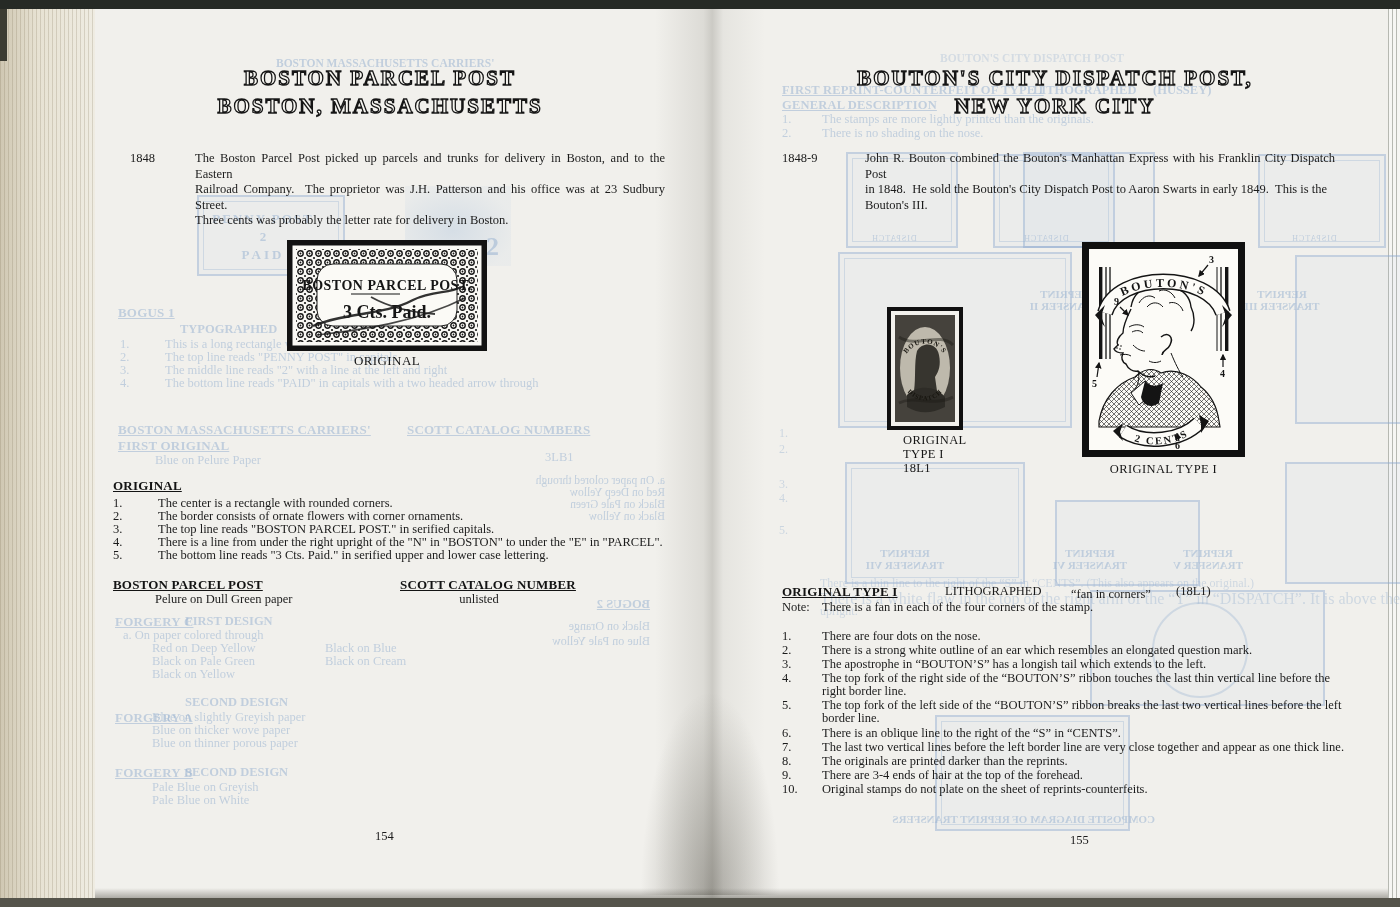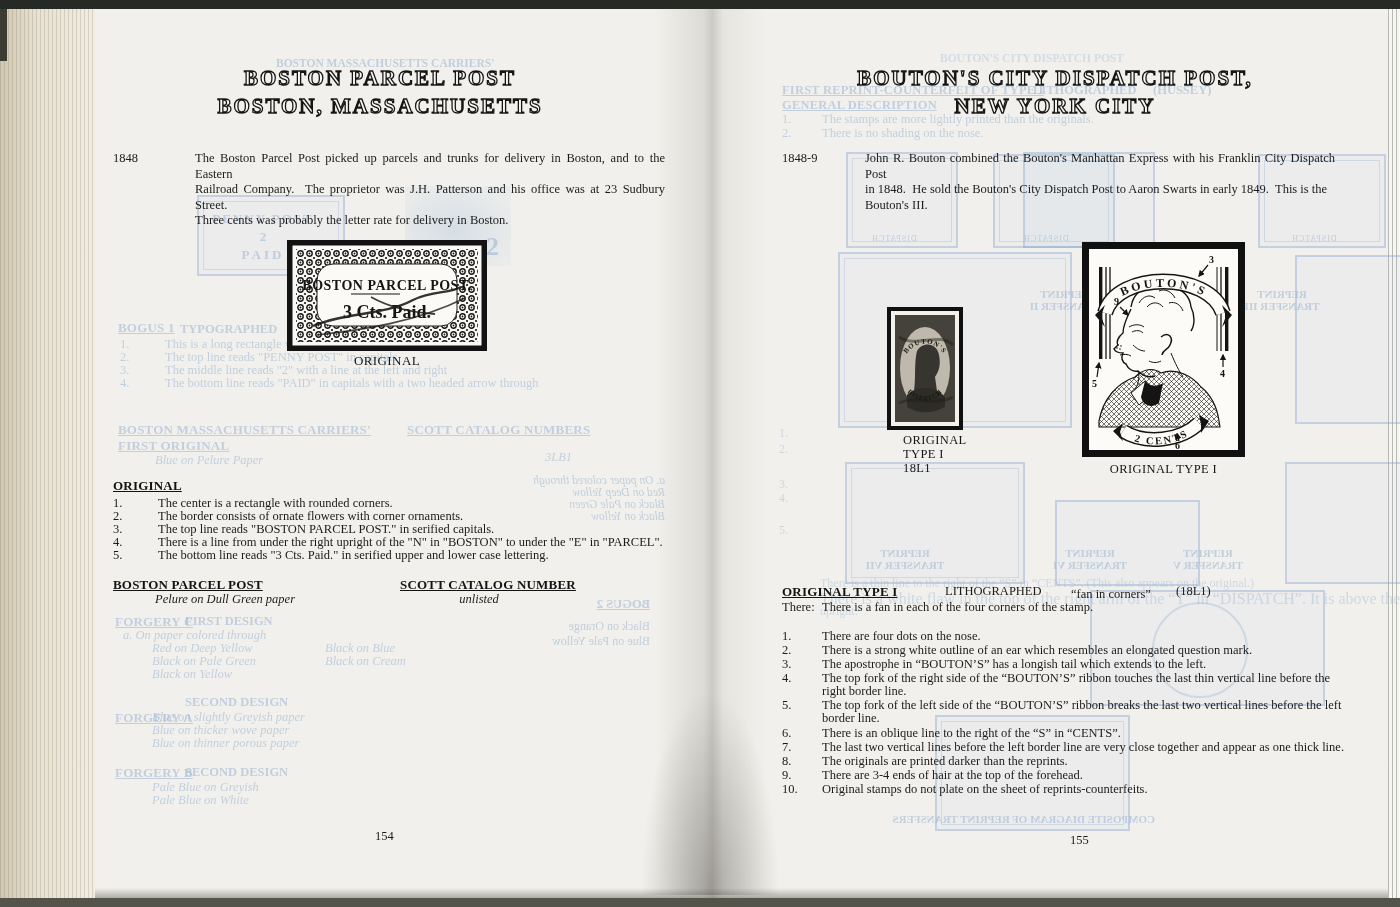--- a/index.html
+++ b/index.html
@@ -7,21 +7,21 @@
     width:1400px;height:907px;position:relative;overflow:hidden;
     background:#8e8d83;
     font-family:"Liberation Serif",serif;
   }
   .abs{position:absolute;}
   .paper{background:#f1f0ec;}
   .t12{font-size:12.5px;line-height:15.6px;color:#1b1b1b;}
   .pre{white-space:pre-wrap;}
   .nwx{white-space:nowrap;}
   .h{font-weight:bold;font-size:13px;color:#131313;text-decoration:underline;letter-spacing:.2px;white-space:nowrap;}
-  .sub{font-style:italic;font-size:12.5px;color:#1c1c1c;white-space:nowrap;}
+  .sub{font-size:12.5px;color:#1c1c1c;white-space:nowrap;}
   .row{font-size:12.5px;line-height:13.4px;color:#1b1b1b;}
   .row .n{position:absolute;left:0;top:0;}
   .row .t{display:block;}
   .rl .t{margin-left:45px;white-space:nowrap;}
   .rr .t{margin-left:40px;white-space:pre-wrap;}
   .cap{font-size:13px;color:#151515;letter-spacing:.4px;white-space:nowrap;}
   .btitle{
     text-align:center;font-weight:700;font-size:21px;line-height:24px;letter-spacing:2px;
     color:#f8f7f2;-webkit-text-stroke:1.3px #151515;white-space:nowrap;
   }
@@ -56,21 +56,21 @@
   <div class="abs gbox" style="left:197px;top:195px;width:128px;height:77px">
     <div class="inner"></div>
     <div class="abs ghost nwx" style="left:0;top:14px;width:128px;text-align:center;font-size:13px;font-weight:bold;letter-spacing:2px">PENNY POST</div>
     <div class="abs ghost nwx" style="left:0;top:32px;width:128px;text-align:center;font-size:13px;font-weight:bold">2</div>
     <div class="abs ghost nwx" style="left:0;top:50px;width:128px;text-align:center;font-size:13px;font-weight:bold;letter-spacing:3px">PAID</div>
   </div>
   <div class="abs" style="left:405px;top:186px;width:106px;height:80px;background:radial-gradient(ellipse at 45% 55%,rgba(150,180,215,.30),rgba(170,195,225,.10) 75%)">
     <div class="abs ghost" style="right:12px;bottom:4px;font-size:26px;font-weight:bold">2</div>
   </div>
 
-  <div class="abs ghost h" style="left:118px;top:320px">BOGUS 1</div>
+  <div class="abs ghost h" style="left:118px;top:305px">BOGUS 1</div>
   <div class="abs ghost nwx" style="left:180px;top:322px;font-size:12.5px;font-weight:bold">TYPOGRAPHED</div>
   <div class="abs row rl ghost" style="left:120px;top:338px;width:560px">
       <span class="n">1.</span>
       <span class="t">This is a long rectangle with</span>
     </div>
   <div class="abs row rl ghost" style="left:120px;top:351px;width:560px">
       <span class="n">2.</span>
       <span class="t">The top line reads "PENNY POST" in capitals</span>
     </div>
   <div class="abs row rl ghost" style="left:120px;top:364px;width:560px">
@@ -116,21 +116,21 @@
   </div>
   <div class="abs mirror" style="left:515px;top:597px;width:135px">
     <div class="ghost" style="font-size:12.5px;font-weight:bold;text-decoration:underline;white-space:nowrap">BOGUS 2</div>
     <div class="ghost" style="font-size:12px;white-space:nowrap;margin-top:7px">Black on Orange</div>
     <div class="ghost" style="font-size:12px;white-space:nowrap">Blue on Pale Yellow</div>
   </div>
 
   <div class="abs btitle" style="left:85px;top:66px;width:590px">BOSTON PARCEL POST</div>
   <div class="abs btitle" style="left:85px;top:94px;width:590px">BOSTON, MASSACHUSETTS</div>
 
-  <div class="abs t12" style="left:113px;top:151px">1848</div>
+  <div class="abs t12" style="left:130px;top:151px">1848</div>
   <div class="abs t12 pre" style="left:195px;top:151px;width:470px;text-align:justify">The Boston Parcel Post picked up parcels and trunks for delivery in Boston, and to the Eastern
 Railroad Company.  The proprietor was J.H. Patterson and his office was at 23 Sudbury Street.
 Three cents was probably the letter rate for delivery in Boston.</div>
 
   <svg class="abs" style="left:287px;top:240px" width="200" height="111" viewBox="0 0 200 111">
     <rect width="200" height="111" fill="#121212"></rect>
     <rect x="5.5" y="5.5" width="189" height="100" fill="#faf9f5"></rect>
     <defs>
       <pattern id="orn" width="9" height="9" patternUnits="userSpaceOnUse">
         <circle cx="4.5" cy="4.5" r="2.7" fill="none" stroke="#161616" stroke-width="1.4"></circle>
@@ -351,21 +351,21 @@
       <text x="86" y="200" font-size="10" font-weight="bold" fill="#141414">6</text>
       <line x1="90" y1="192" x2="88" y2="185" stroke="#141414" stroke-width="1.2" marker-end="url(#ah)"></line>
     </svg>
   </div>
   <div class="abs cap" style="left:1082px;top:462px;width:163px;text-align:center;font-size:12.5px">ORIGINAL TYPE I</div>
 
   <div class="abs h" style="left:782px;top:584px">ORIGINAL TYPE I</div>
   <div class="abs t12 nwx" style="left:945px;top:584px">LITHOGRAPHED</div>
   <div class="abs t12 nwx" style="left:1071px;top:587px">“fan in corners”</div>
   <div class="abs t12 nwx" style="left:1176px;top:584px">(18L1)</div>
-  <div class="abs t12 nwx" style="left:782px;top:600px">There:</div>
+  <div class="abs t12 nwx" style="left:782px;top:600px">Note:</div>
   <div class="abs t12 nwx" style="left:822px;top:600px">There is a fan in each of the four corners of the stamp.</div>
 
   <div class="abs row rr" style="left:782px;top:630px;width:572px">
       <span class="n">1.</span>
       <span class="t">There are four dots on the nose.</span>
     </div>
   <div class="abs row rr" style="left:782px;top:644px;width:572px">
       <span class="n">2.</span>
       <span class="t">There is a strong white outline of an ear which resembles an elongated question mark.</span>
     </div>

